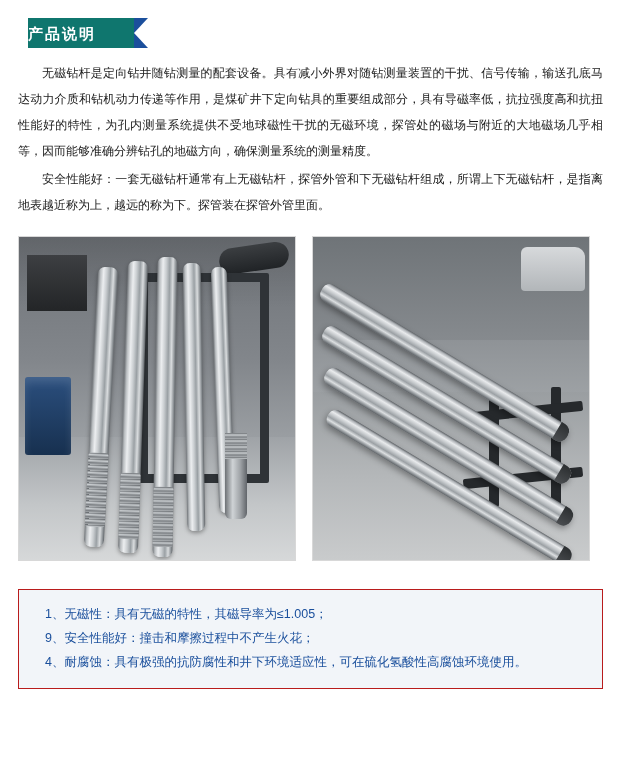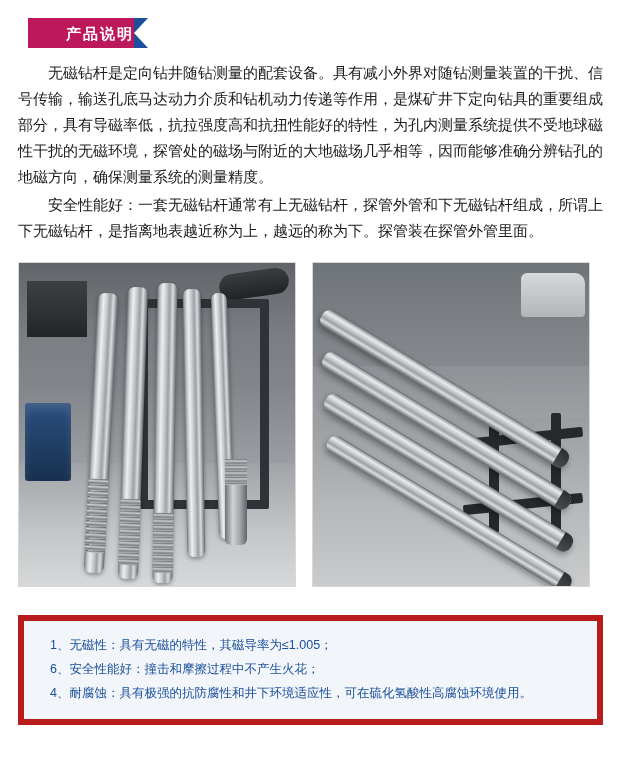--- a/index.html
+++ b/index.html
@@ -26,46 +26,46 @@
   .section-head {
     position: relative;
     height: 30px;
     margin: 0 0 0 28px;
     display: flex;
     align-items: stretch;
     width: 128px;
   }
   .ribbon {
     position: relative;
-    background: #be185d;
+    background: #0f766e;
     width: 106px;
     height: 30px;
     display: flex;
     align-items: center;
-    justify-content: flex-end;
+    justify-content: flex-start;
   }
   .ribbon-title {
     color: #ffffff;
     font-size: 15px;
     font-weight: bold;
     letter-spacing: 2px;
     line-height: 1;
   }
   .ribbon-tail {
     width: 0;
     height: 0;
     border-top: 15px solid #1b4f9c;
     border-bottom: 15px solid #1b4f9c;
     border-right: 14px solid transparent;
   }
 
   
   .para-block {
     margin: 12px 18px 0 18px;
-    font-size: 15px;
+    font-size: 12px;
     line-height: 26px;
     color: #1a1a1a;
     text-align: justify;
   }
   .para {
     text-indent: 2em;
     margin: 0 0 2px 0;
   }
 
   
@@ -185,21 +185,21 @@
   .ph2 .car {
     position: absolute; right: 4px; top: 10px; width: 64px; height: 44px;
     background: linear-gradient(180deg,#e2e4e6,#b8bcbf);
     border-radius: 6px 10px 4px 4px; opacity: 0.9;
   }
 
   
   .feature-box {
     margin: 14px 18px 0 18px;
     background: #f2f5f9;
-    border: 6px solid #b91c1c;
+    border: 1px solid #b91c1c;
     padding: 12px 16px 14px 16px;
   }
   .feature-item {
     font-size: 12.5px;
     line-height: 24px;
     color: #1a4f9c;
     padding-left: 10px;
   }
   .spacer-14 { height: 14px; }
   .spacer-18 { height: 18px; }
@@ -271,19 +271,19 @@
 
     </div>
 
   </div>
 
   <div class="spacer-14"></div>
 
 
   <div class="feature-box">
     <div class="feature-item">1、无磁性：具有无磁的特性，其磁导率为≤1.005；</div>
-    <div class="feature-item">6、安全性能好：撞击和摩擦过程中不产生火花；</div>
+    <div class="feature-item">9、安全性能好：撞击和摩擦过程中不产生火花；</div>
     <div class="feature-item">4、耐腐蚀：具有极强的抗防腐性和井下环境适应性，可在硫化氢酸性高腐蚀环境使用。</div>
   </div>
 
   <div class="spacer-14"></div>
 
 </div>
 
 </body></html>

